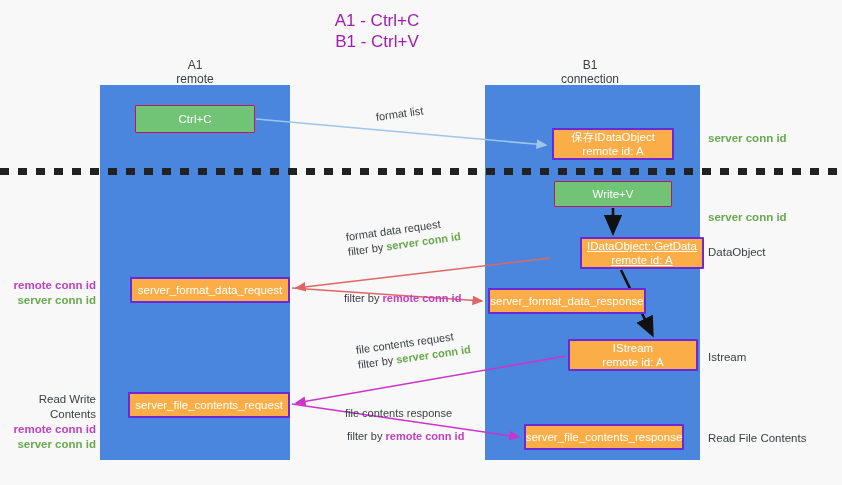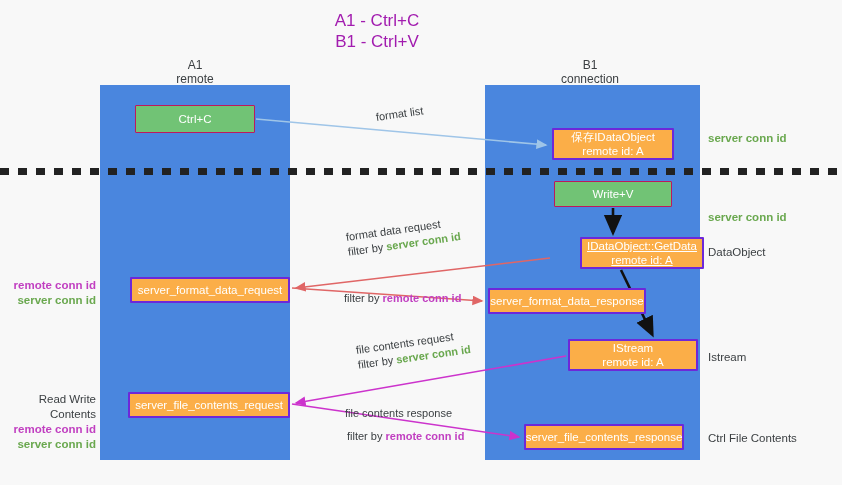--- a/index.html
+++ b/index.html
@@ -213,21 +213,21 @@
     <div>file contents response</div>
     <div style="margin-top:8px;margin-left:2px;">
       <span>filter by </span><span class="purple-t">remote conn id</span>
     </div>
   </div>
 
   <div class="abs ann green-t" id="ann-server-1">server conn id</div>
   <div class="abs ann green-t" id="ann-server-2">server conn id</div>
   <div class="abs ann plain-t" id="ann-dataobject">DataObject</div>
   <div class="abs ann plain-t" id="ann-istream">Istream</div>
-  <div class="abs ann plain-t" id="ann-write">Ctrl File Contents</div>
+  <div class="abs ann plain-t" id="ann-write">Read File Contents</div>
 
   <div class="abs ann lbl-stack" id="ann-left-1">
     <div class="purple-t">remote conn id</div>
     <div class="green-t">server conn id</div>
   </div>
 
   <div class="abs ann lbl-stack" id="ann-left-2">
     <div class="plain-t">Read Write Contents</div>
     <div class="purple-t">remote conn id</div>
     <div class="green-t">server conn id</div>

